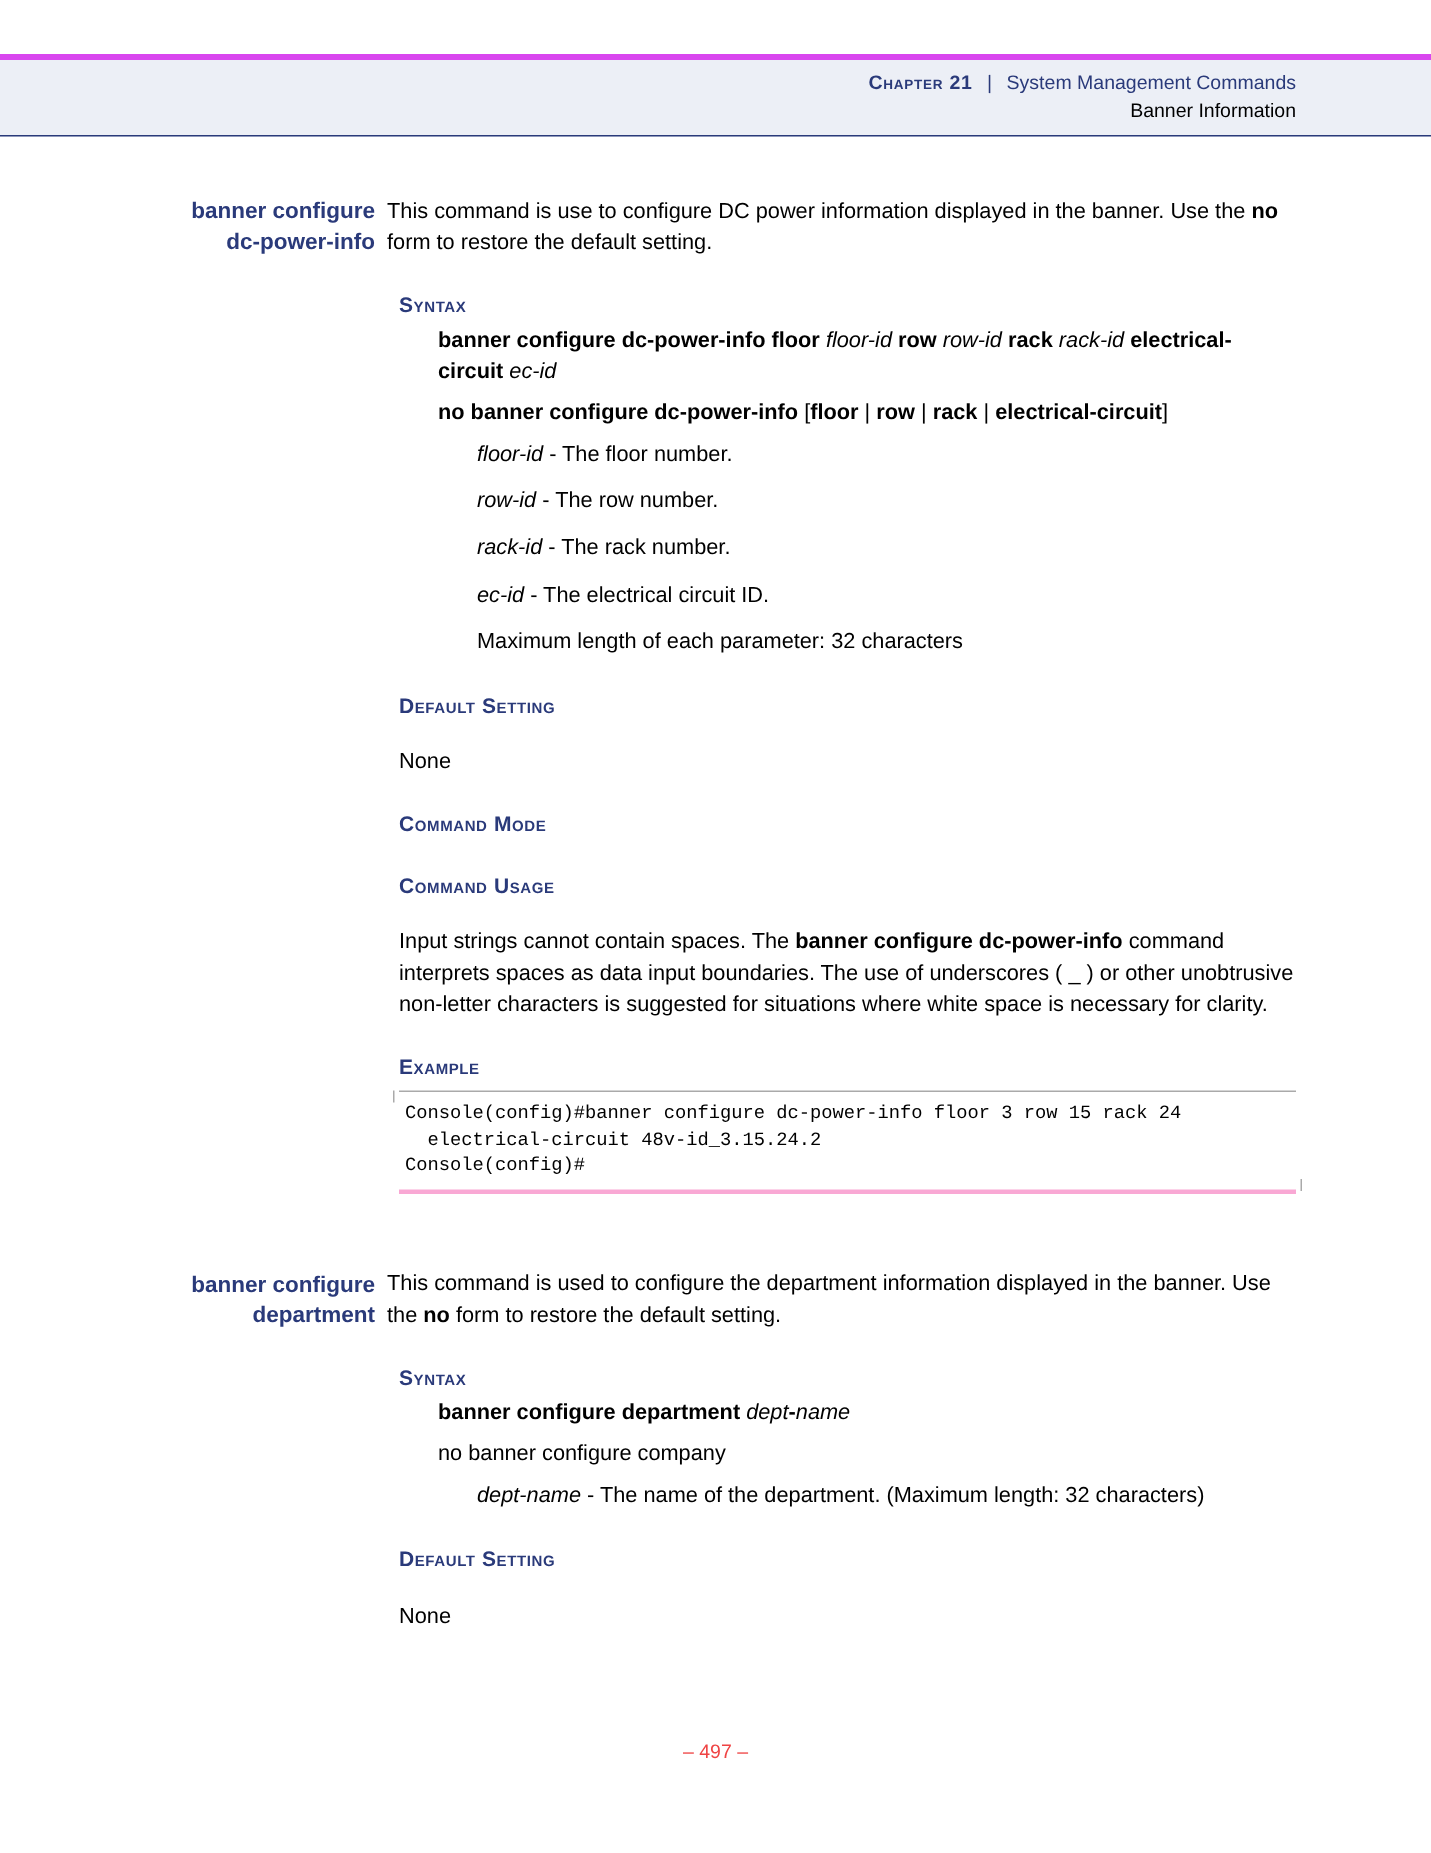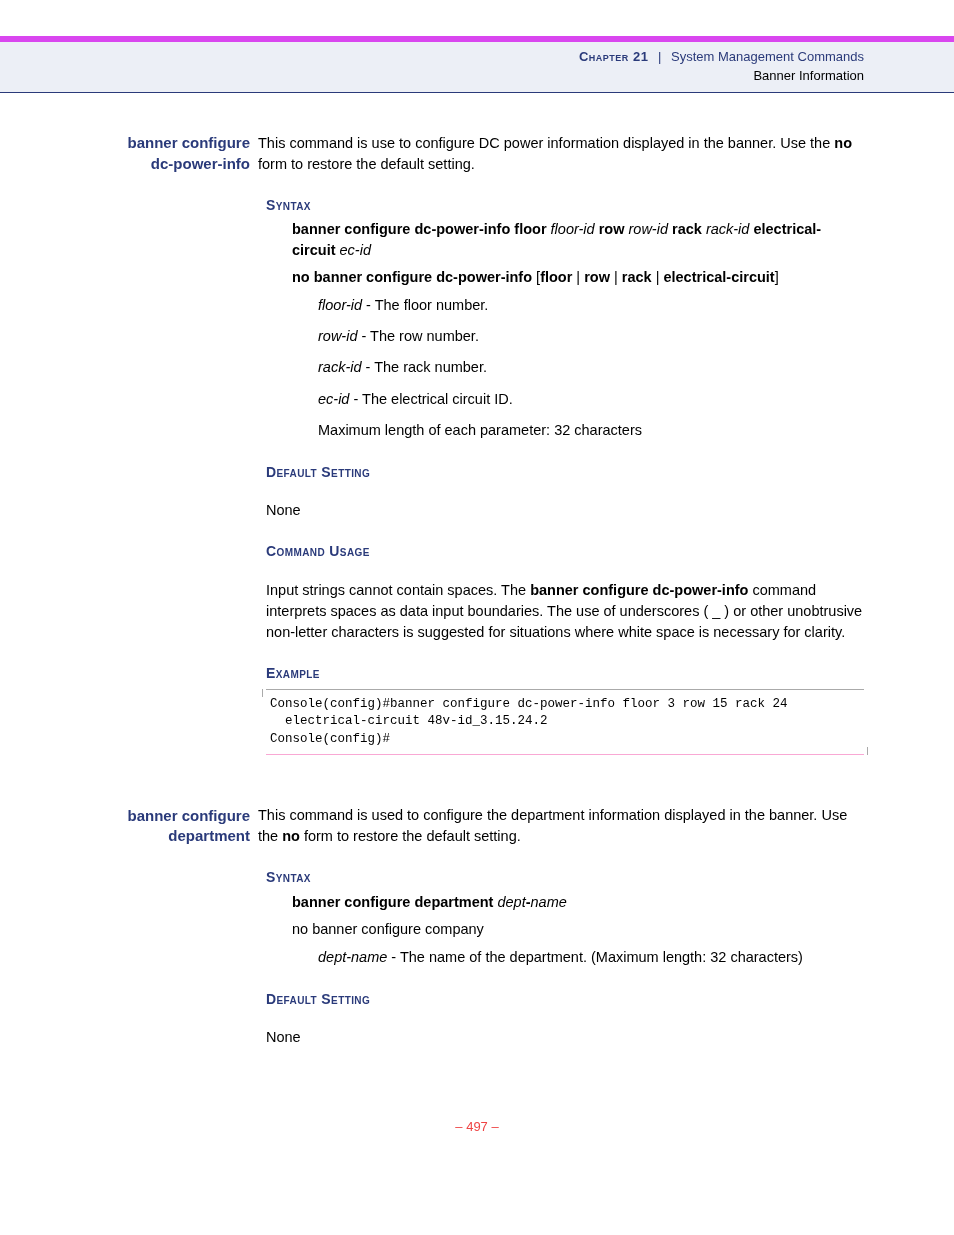--- a/index.html
+++ b/index.html
@@ -6,21 +6,21 @@
   body {
     font-family: Verdana, Geneva, sans-serif;
     font-size: 14.5px;
     color: #000;
     background: #fff;
     width: 954px;
     line-height: 1.45;
   }
   .header-band {
     background: #eceff6;
-    border-top: 6px solid #d946ef;
+    border-top: 4px solid #d946ef;
     border-bottom: 1px solid #2a3a7a;
     padding: 6px 90px 6px 0;
     text-align: right;
     margin-top: 36px;
     margin-bottom: 40px;
   }
   .header-line1 {
     font-size: 13px;
     color: #2a3a7a;
   }
@@ -55,21 +55,21 @@
     letter-spacing: 0.4px;
     margin-top: 20px;
     margin-bottom: 4px;
   }
   .indent1 { margin-left: 26px; margin-top: 4px; margin-bottom: 6px; }
   .indent2 { margin-left: 52px; margin-top: 4px; margin-bottom: 8px; line-height:1.6; }
   b { font-weight: bold; }
   i { font-style: italic; }
   .example-box {
     border-top: 1px solid #aaa;
-    border-bottom: 1px solid #f9a8d4;
+    border-bottom: 3px solid #f9a8d4;
     font-family: "Courier New", monospace;
     font-size: 12.5px;
     padding: 6px 4px;
     margin-top: 6px;
     margin-bottom: 10px;
     white-space: pre;
     line-height: 1.4;
     position: relative;
   }
   .example-box::before { content:""; position:absolute; top:-1px; left:-4px; height:8px; border-left:1px solid #aaa; }
@@ -128,20 +128,21 @@
 
     <div class="indent2"><i>floor-id</i><span> - The floor number.</span></div>
     <div class="indent2"><i>row-id</i><span> - The row number.</span></div>
     <div class="indent2"><i>rack-id</i><span> - The rack number.</span></div>
     <div class="indent2"><i>ec-id</i><span> - The electrical circuit ID.</span></div>
     <div class="indent2">Maximum length of each parameter: 32 characters</div>
 
     <div class="heading-sc">Default Setting</div>
     <div class="plain">None</div>
 
+    <div class="heading-sc">Command Mode</div>
 
     <div class="heading-sc">Command Usage</div>
     <div class="plain">
       <span>Input strings cannot contain spaces. The </span><b>banner configure dc-power-info</b><span> command interprets spaces as data input boundaries. The use of underscores ( _ ) or other unobtrusive non-letter characters is suggested for situations where white space is necessary for clarity.</span>
     </div>
 
     <div class="heading-sc">Example</div>
     <div class="example-box">Console(config)#banner configure dc-power-info floor 3 row 15 rack 24 
   electrical-circuit 48v-id_3.15.24.2
 Console(config)#</div>

